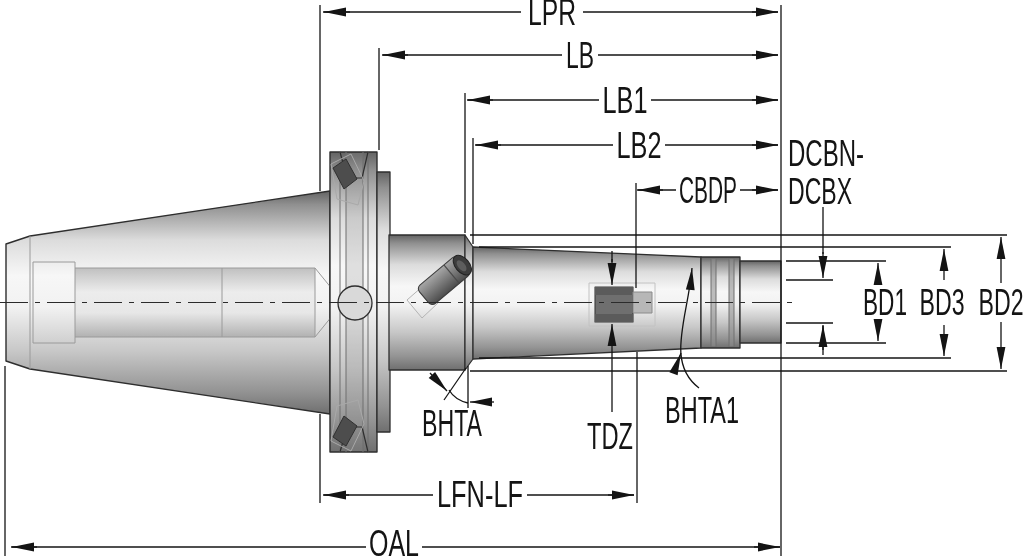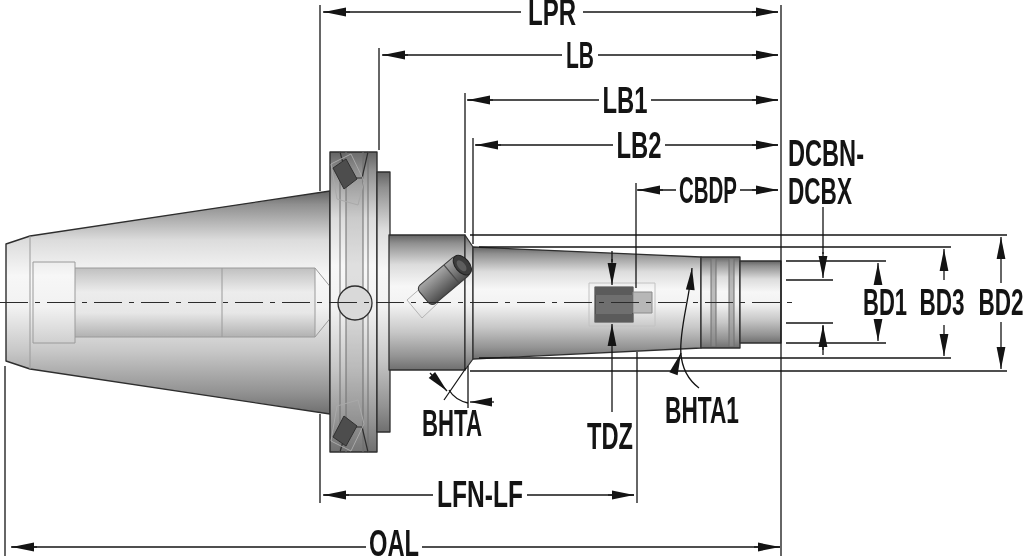--- a/index.html
+++ b/index.html
@@ -1,16 +1,16 @@
 <!DOCTYPE html>
 <html><head>
 <meta charset="utf-8">
 <style>
   html,body{margin:0;padding:0;background:#ffffff;}
-  .page{position:relative;width:1024px;height:559px;background:#ffffff;overflow:hidden;font-weight:bold;}
+  .page{position:relative;width:1024px;height:559px;background:#ffffff;overflow:hidden;}
   svg{display:block;}
   text{font-family:"Liberation Sans","DejaVu Sans",sans-serif;font-size:36px;fill:#141414;}
 </style>
 </head>
 <body>
 
 <div class="page">
 <svg width="1024" height="559" viewBox="0 0 1024 559">
   <defs>
     <linearGradient id="gM" x1="0" y1="0" x2="0" y2="1">

